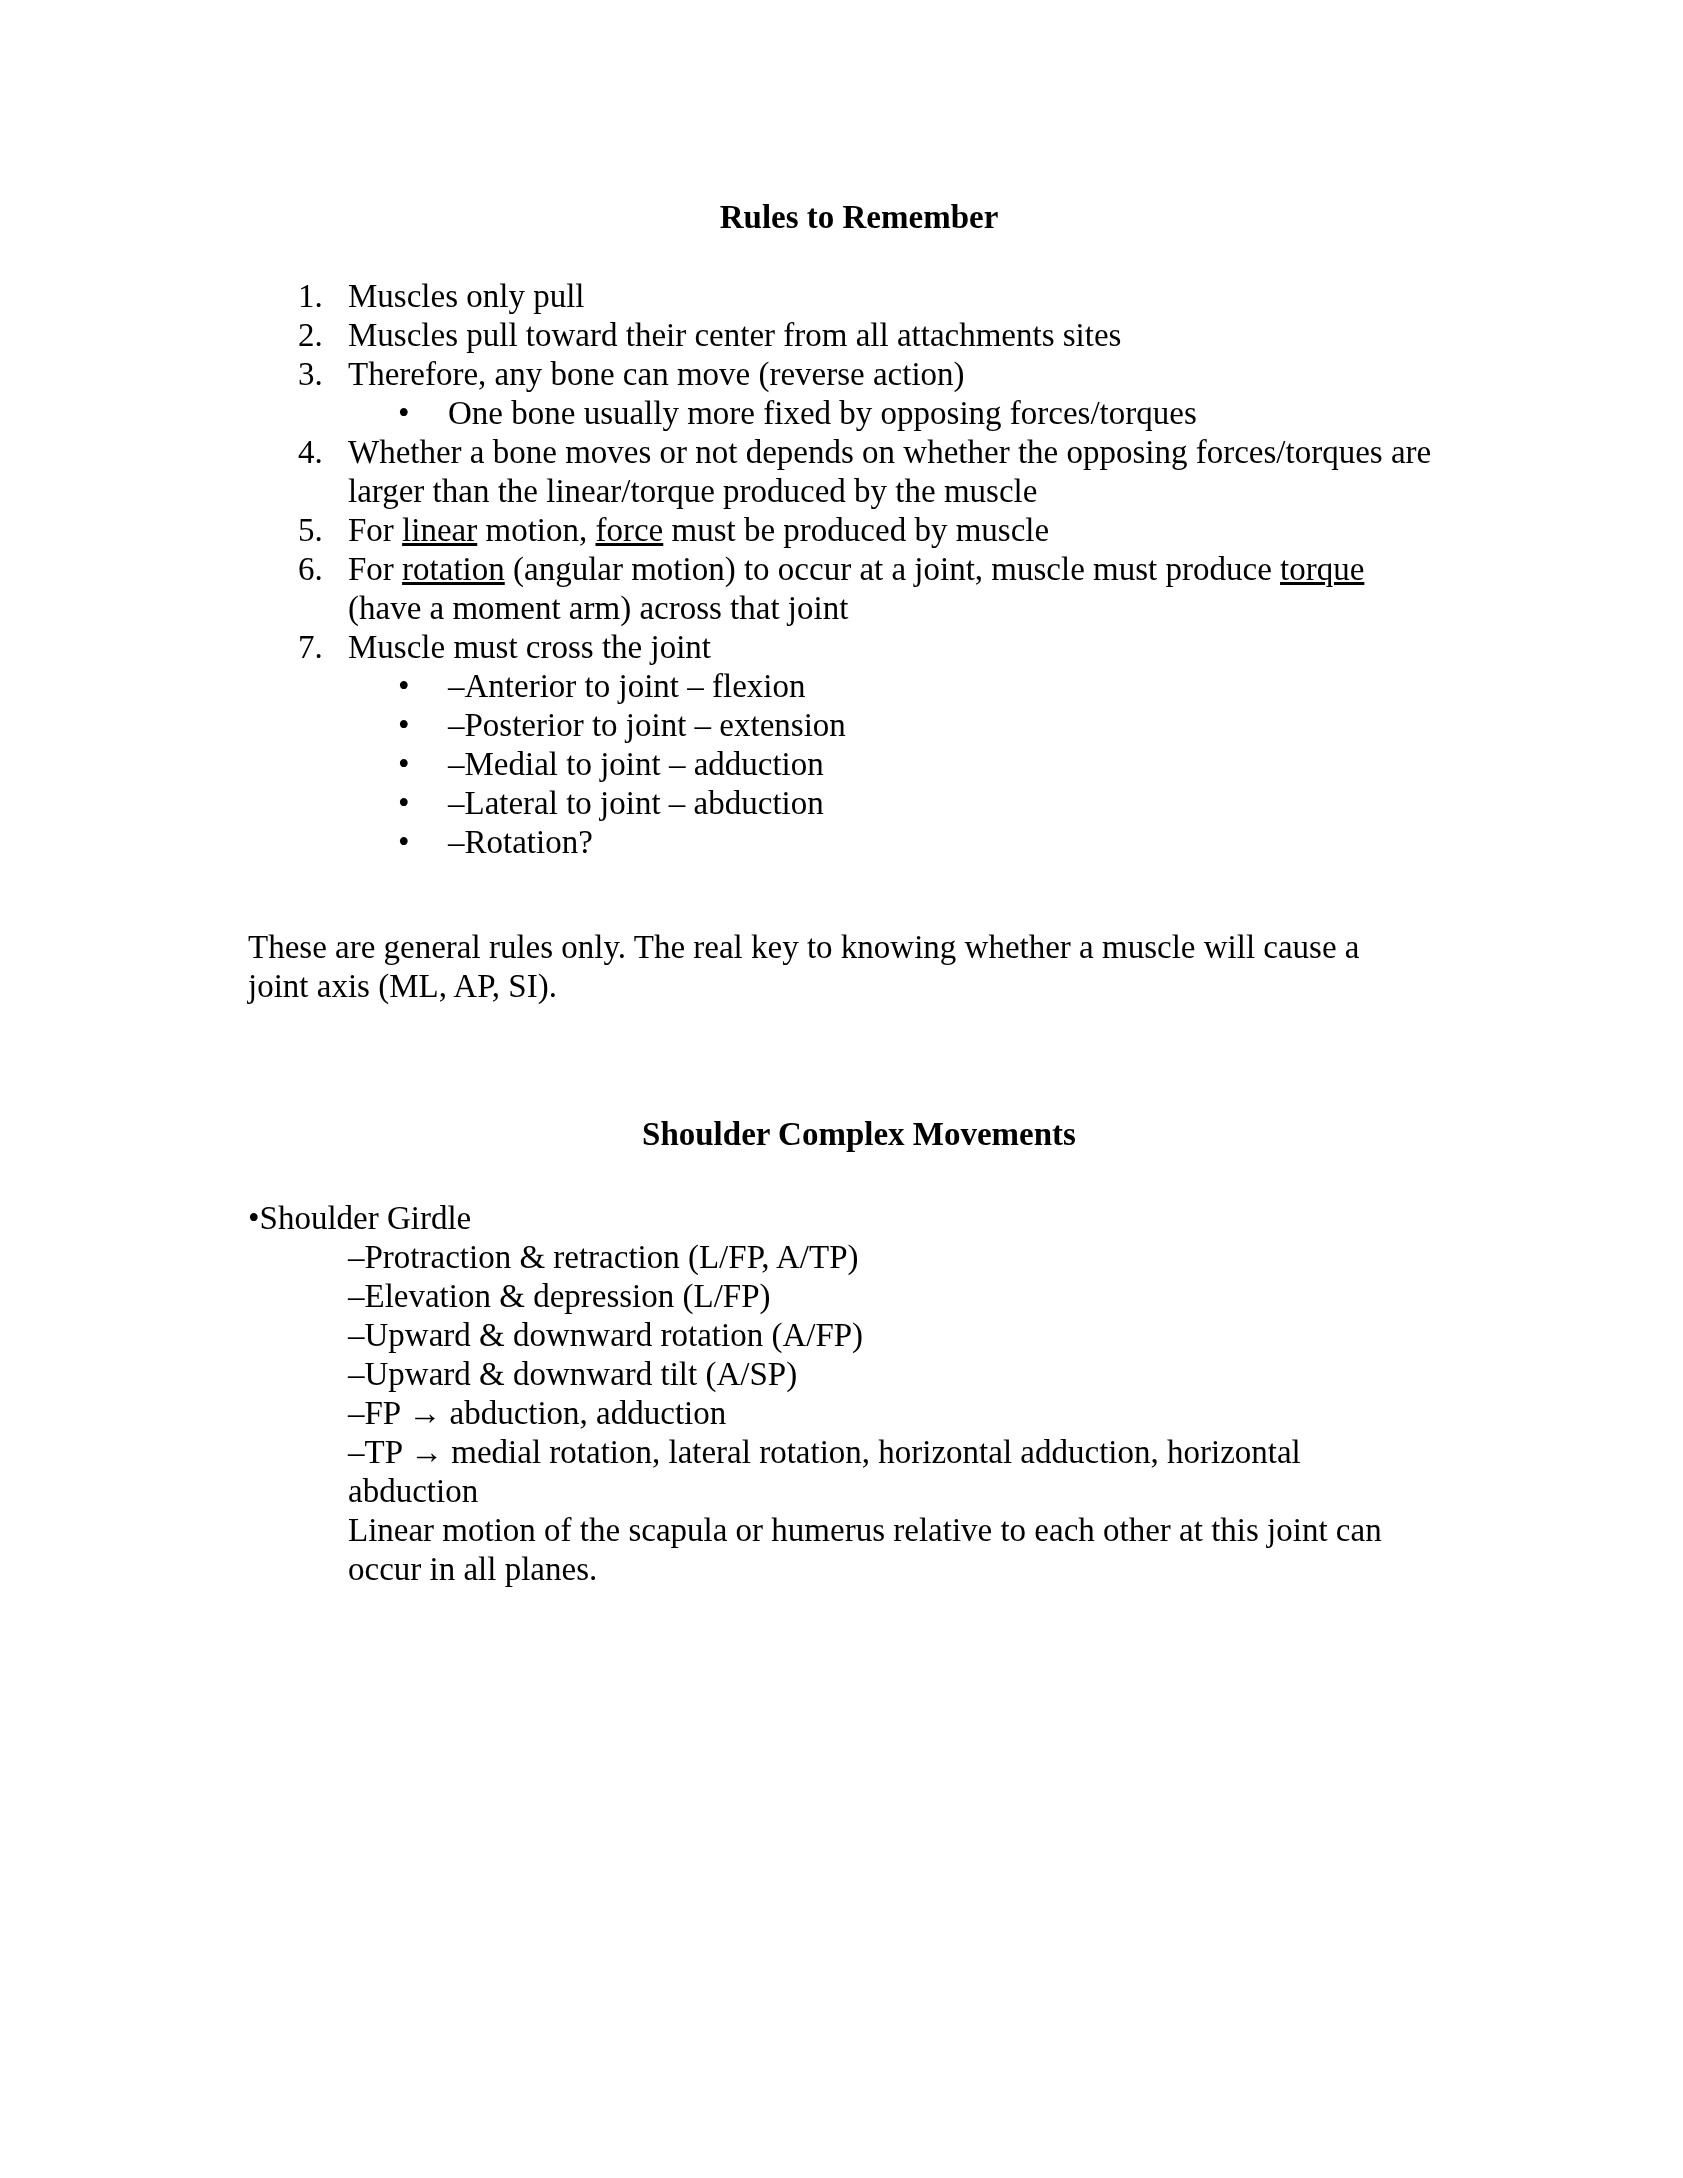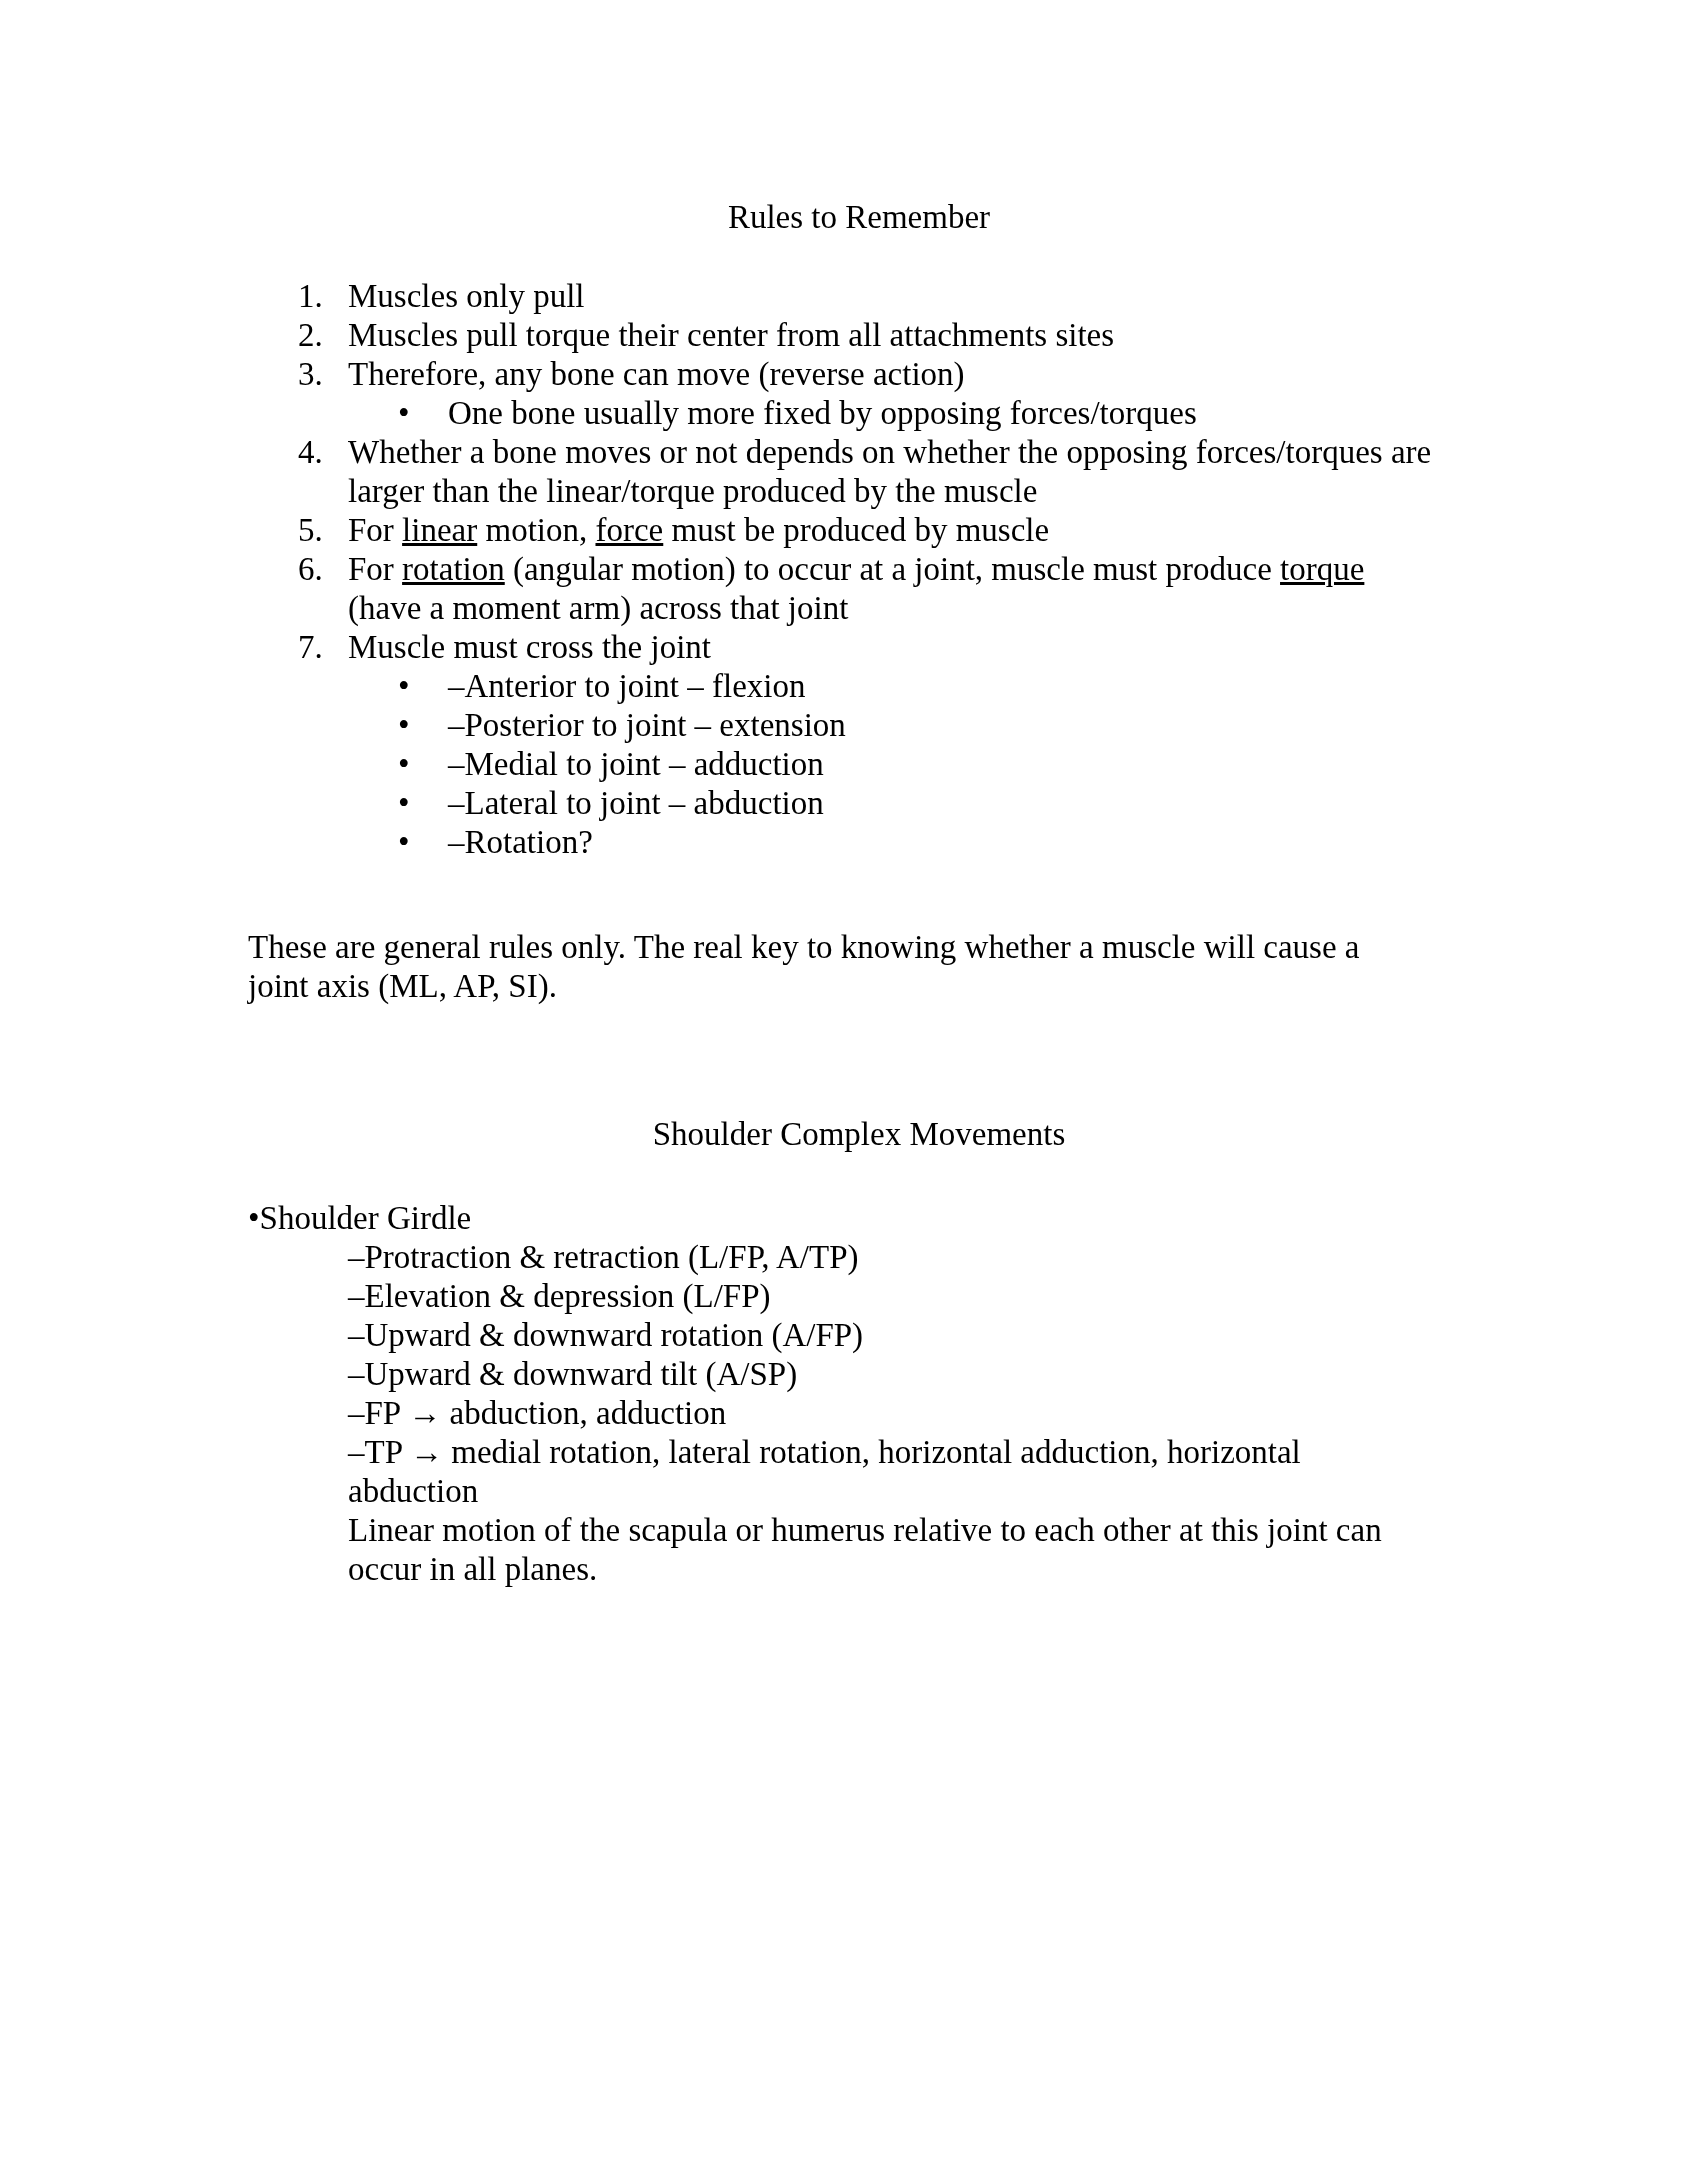--- a/index.html
+++ b/index.html
@@ -17,21 +17,21 @@
   }
   .page {
     box-sizing: border-box;
     width: 1683px;
     height: 2178px;
     padding: 198px 213px 0 248px;
     overflow: hidden;
   }
   .doc-title {
     text-align: center;
-    font-weight: normal;
+    font-weight: bold;
     margin: 0 0 40px 0;
   }
   .doc-title.second {
     margin-top: 109px;
     margin-bottom: 45px;
   }
   .num-row {
     position: relative;
     padding-left: 100px;
   }
@@ -67,21 +67,21 @@
 
   <div class="doc-title">Rules to Remember</div>
 
   <div class="num-row">
     <span class="marker">1.</span>
     <div class="line">Muscles only pull</div>
   </div>
 
   <div class="num-row">
     <span class="marker">2.</span>
-    <div class="line">Muscles pull torque their center from all attachments sites</div>
+    <div class="line">Muscles pull toward their center from all attachments sites</div>
   </div>
 
   <div class="num-row">
     <span class="marker">3.</span>
     <div class="line">Therefore, any bone can move (reverse action)</div>
   </div>
 
   <div class="sub-row">
     <span class="bullet">•</span>
     <div class="line">One bone usually more fixed by opposing forces/torques</div>

